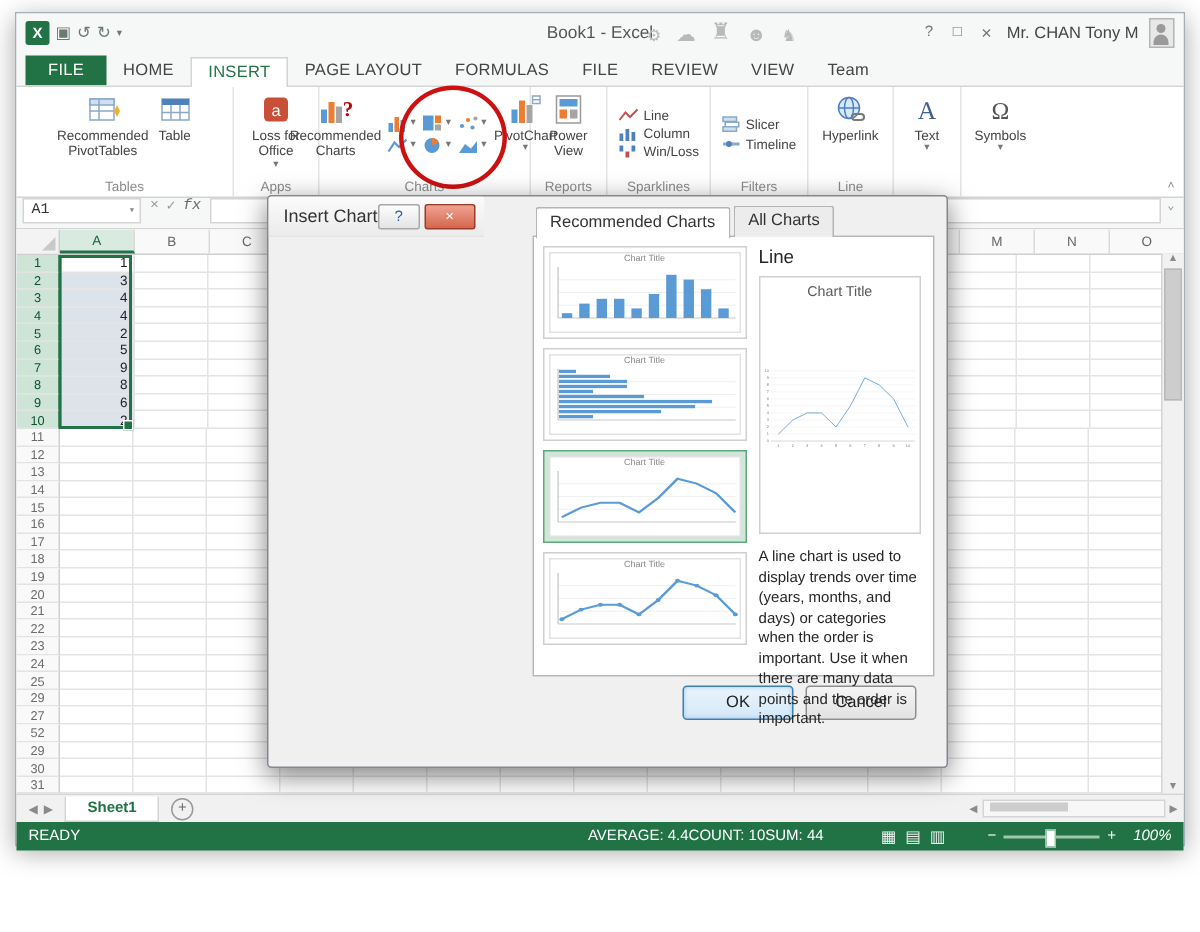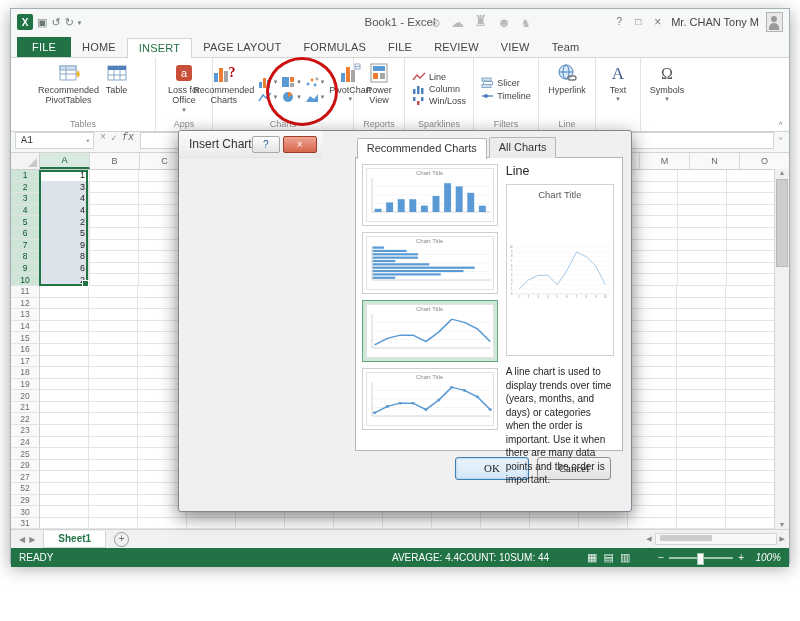--- a/index.html
+++ b/index.html
@@ -117,21 +117,21 @@
   .thumb{border:1px solid #cfcfcf;background:#fff;padding:3px;height:62px;box-sizing:border-box;}
   .thumb-sel{background:#cfe7d6;border:1px solid #62a57e;}
   .thumb-inner{background:#fff;border:1px solid #e2e2e2;height:100%;box-sizing:border-box;
                display:flex;flex-direction:column;}
   .thumb-title{font-size:6px;color:#8a8a8a;text-align:center;padding-top:1px;}
   .rpane{position:absolute;left:150px;right:8px;top:4px;bottom:6px;}
   .rpane-head{font-size:12.5px;color:#262626;margin:2px 0 6px;}
   .previewbox{border:1px solid #d0d0d0;height:172px;background:#fff;padding-top:4px;box-sizing:border-box;}
   .pv-title{text-align:center;font-size:9.5px;color:#595959;margin-bottom:2px;}
   .desc{font-size:10px;color:#262626;line-height:1.35;margin-top:9px;}
-  .dlg-foot{height:34px;display:flex;align-items:center;justify-content:flex-end;gap:8px;padding:0 12px;font-family:Liberation Serif, serif;}
+  .dlg-foot{height:34px;display:flex;align-items:center;justify-content:flex-end;gap:8px;padding:0 12px;}
   .btn{width:72px;height:21px;font-size:11px;display:flex;align-items:center;justify-content:center;
        border-radius:3px;color:#222;}
   .btn-ok{background:linear-gradient(#eaf4fc,#d4e8f8);border:1px solid #3c7fb1;box-shadow:inset 0 0 3px #9cc7e8;}
   .btn-cancel{background:linear-gradient(#f5f5f5,#e2e2e2);border:1px solid #8e8e8e;}
   
   .redcircle{position:absolute;left:266px;top:57px;width:66px;height:63px;border:3px solid #cc1111;
              border-radius:50%;z-index:6;pointer-events:none;}
   svg{display:block;}
 </style>
 </head>

